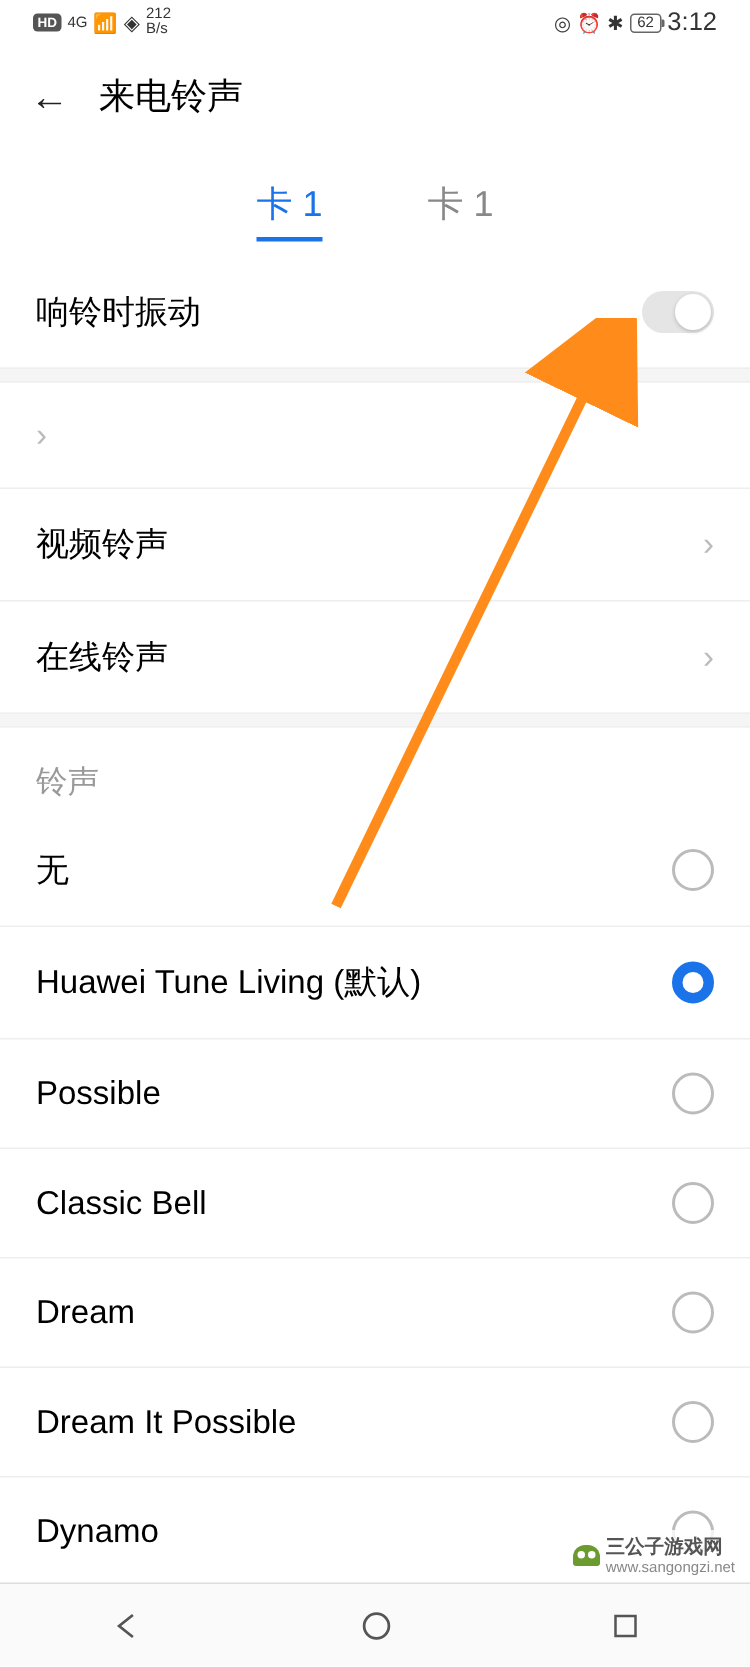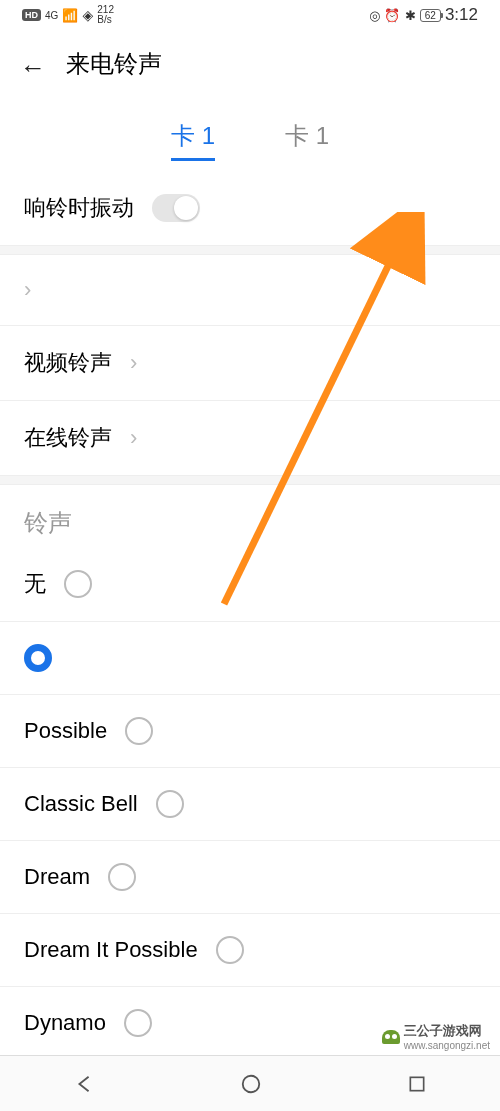--- a/index.html
+++ b/index.html
@@ -78,20 +78,21 @@
     }
     .tab.active {
       color: #1a73e8;
       border-bottom-color: #1a73e8;
     }
 
     
     .row {
       display: flex;
       align-items: center;
+      justify-content: space-between;
       padding: 22px 24px;
       font-size: 22px;
       color: #000;
       gap: 18px;
     }
     .row.with-border { border-bottom: 1px solid #eee; }
     
     .toggle {
       width: 48px;
       height: 28px;
@@ -109,21 +110,21 @@
       background: #fff;
       border-radius: 50%;
       box-shadow: 0 1px 3px rgba(0,0,0,0.2);
     }
 
     .divider-gap { height: 10px; background: #f5f5f5; border-top:1px solid #eee; border-bottom:1px solid #eee; }
 
     .chevron { color: #bbb; font-size: 22px; }
 
     .section-label {
-      font-size: 24px;
+      font-size: 21px;
       color: #999;
       padding: 22px 24px 8px;
     }
 
     .radio {
       width: 28px;
       height: 28px;
       border: 2px solid #bbb;
       border-radius: 50%;
     }
@@ -242,20 +243,21 @@
 
 <div class="divider-gap"></div>
 
 <div class="section-label">铃声</div>
 
 <div class="row with-border">
   <span>无</span>
   <div class="radio"></div>
 </div>
 <div class="row with-border">
+  <span>Huawei Tune Living (默认)</span>
   <div class="radio selected"></div>
 </div>
 <div class="row with-border">
   <span>Possible</span>
   <div class="radio"></div>
 </div>
 <div class="row with-border">
   <span>Classic Bell</span>
   <div class="radio"></div>
 </div>

